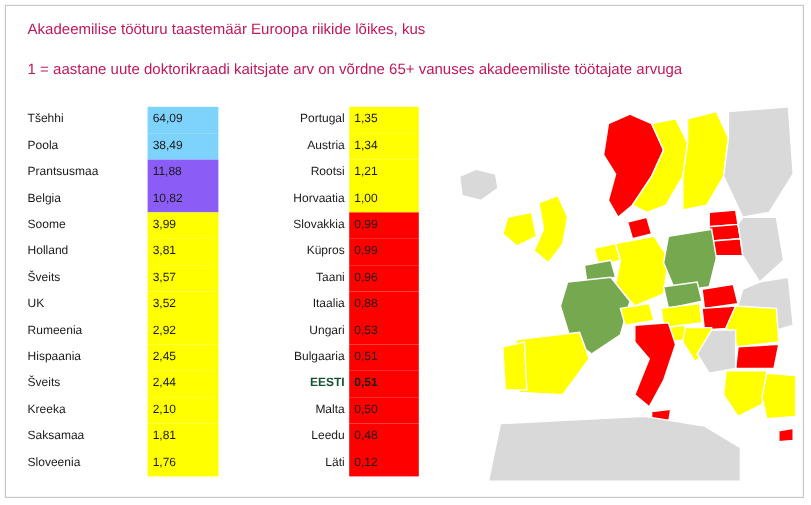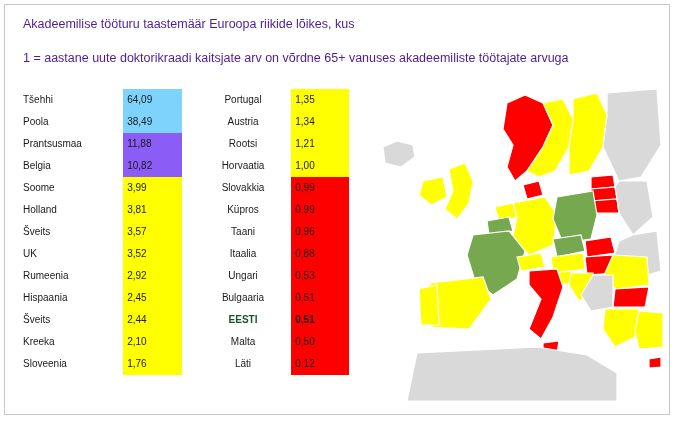--- a/index.html
+++ b/index.html
@@ -19,21 +19,21 @@
     top: 4px;
     width: 666px;
     height: 411px;
     border: 1px solid #c8c8c8;
     box-sizing: border-box;
     background: #ffffff;
   }
   .title-line {
     position: absolute;
     font-size: 12.5px;
-    color: #4c1d95;
+    color: #be185d;
     font-weight: normal;
     white-space: nowrap;
   }
   #title1 { left: 18px; top: 12px; }
   #title2 { left: 18px; top: 46px; text-align: center; }
 
   
   #table-wrap {
     position: absolute;
     left: 14px;
@@ -58,21 +58,21 @@
     padding-left: 4px;
   }
   td.val {
     width: 56px;
     text-align: left;
     padding-left: 6px;
   }
   td.gap { width: 6px; padding: 0; }
   td.name2 {
     width: 98px;
-    text-align: center;
+    text-align: right;
     padding-left: 6px;
     margin-left: 33px;
   }
   td.val2 {
     width: 56px;
     text-align: left;
     padding-left: 6px;
   }
   .c-green { background: #7dd3fc; }
   .c-lgreen { background: #8b5cf6; }
@@ -180,20 +180,27 @@
             <td class="val2 c-red bold">0,51</td>
           </tr>
           <tr>
             <td class="name">Kreeka</td>
             <td class="val c-yellow">2,10</td>
             <td class="gap"></td>
             <td class="name2 ">Malta</td>
             <td class="val2 c-red">0,50</td>
           </tr>
           <tr>
+            <td class="name">Saksamaa</td>
+            <td class="val c-yellow">1,81</td>
+            <td class="gap"></td>
+            <td class="name2 ">Leedu</td>
+            <td class="val2 c-red">0,48</td>
+          </tr>
+          <tr>
             <td class="name">Sloveenia</td>
             <td class="val c-yellow">1,76</td>
             <td class="gap"></td>
             <td class="name2 ">Läti</td>
             <td class="val2 c-red">0,12</td>
           </tr>
         </tbody>
     </table>
   </div>
 

